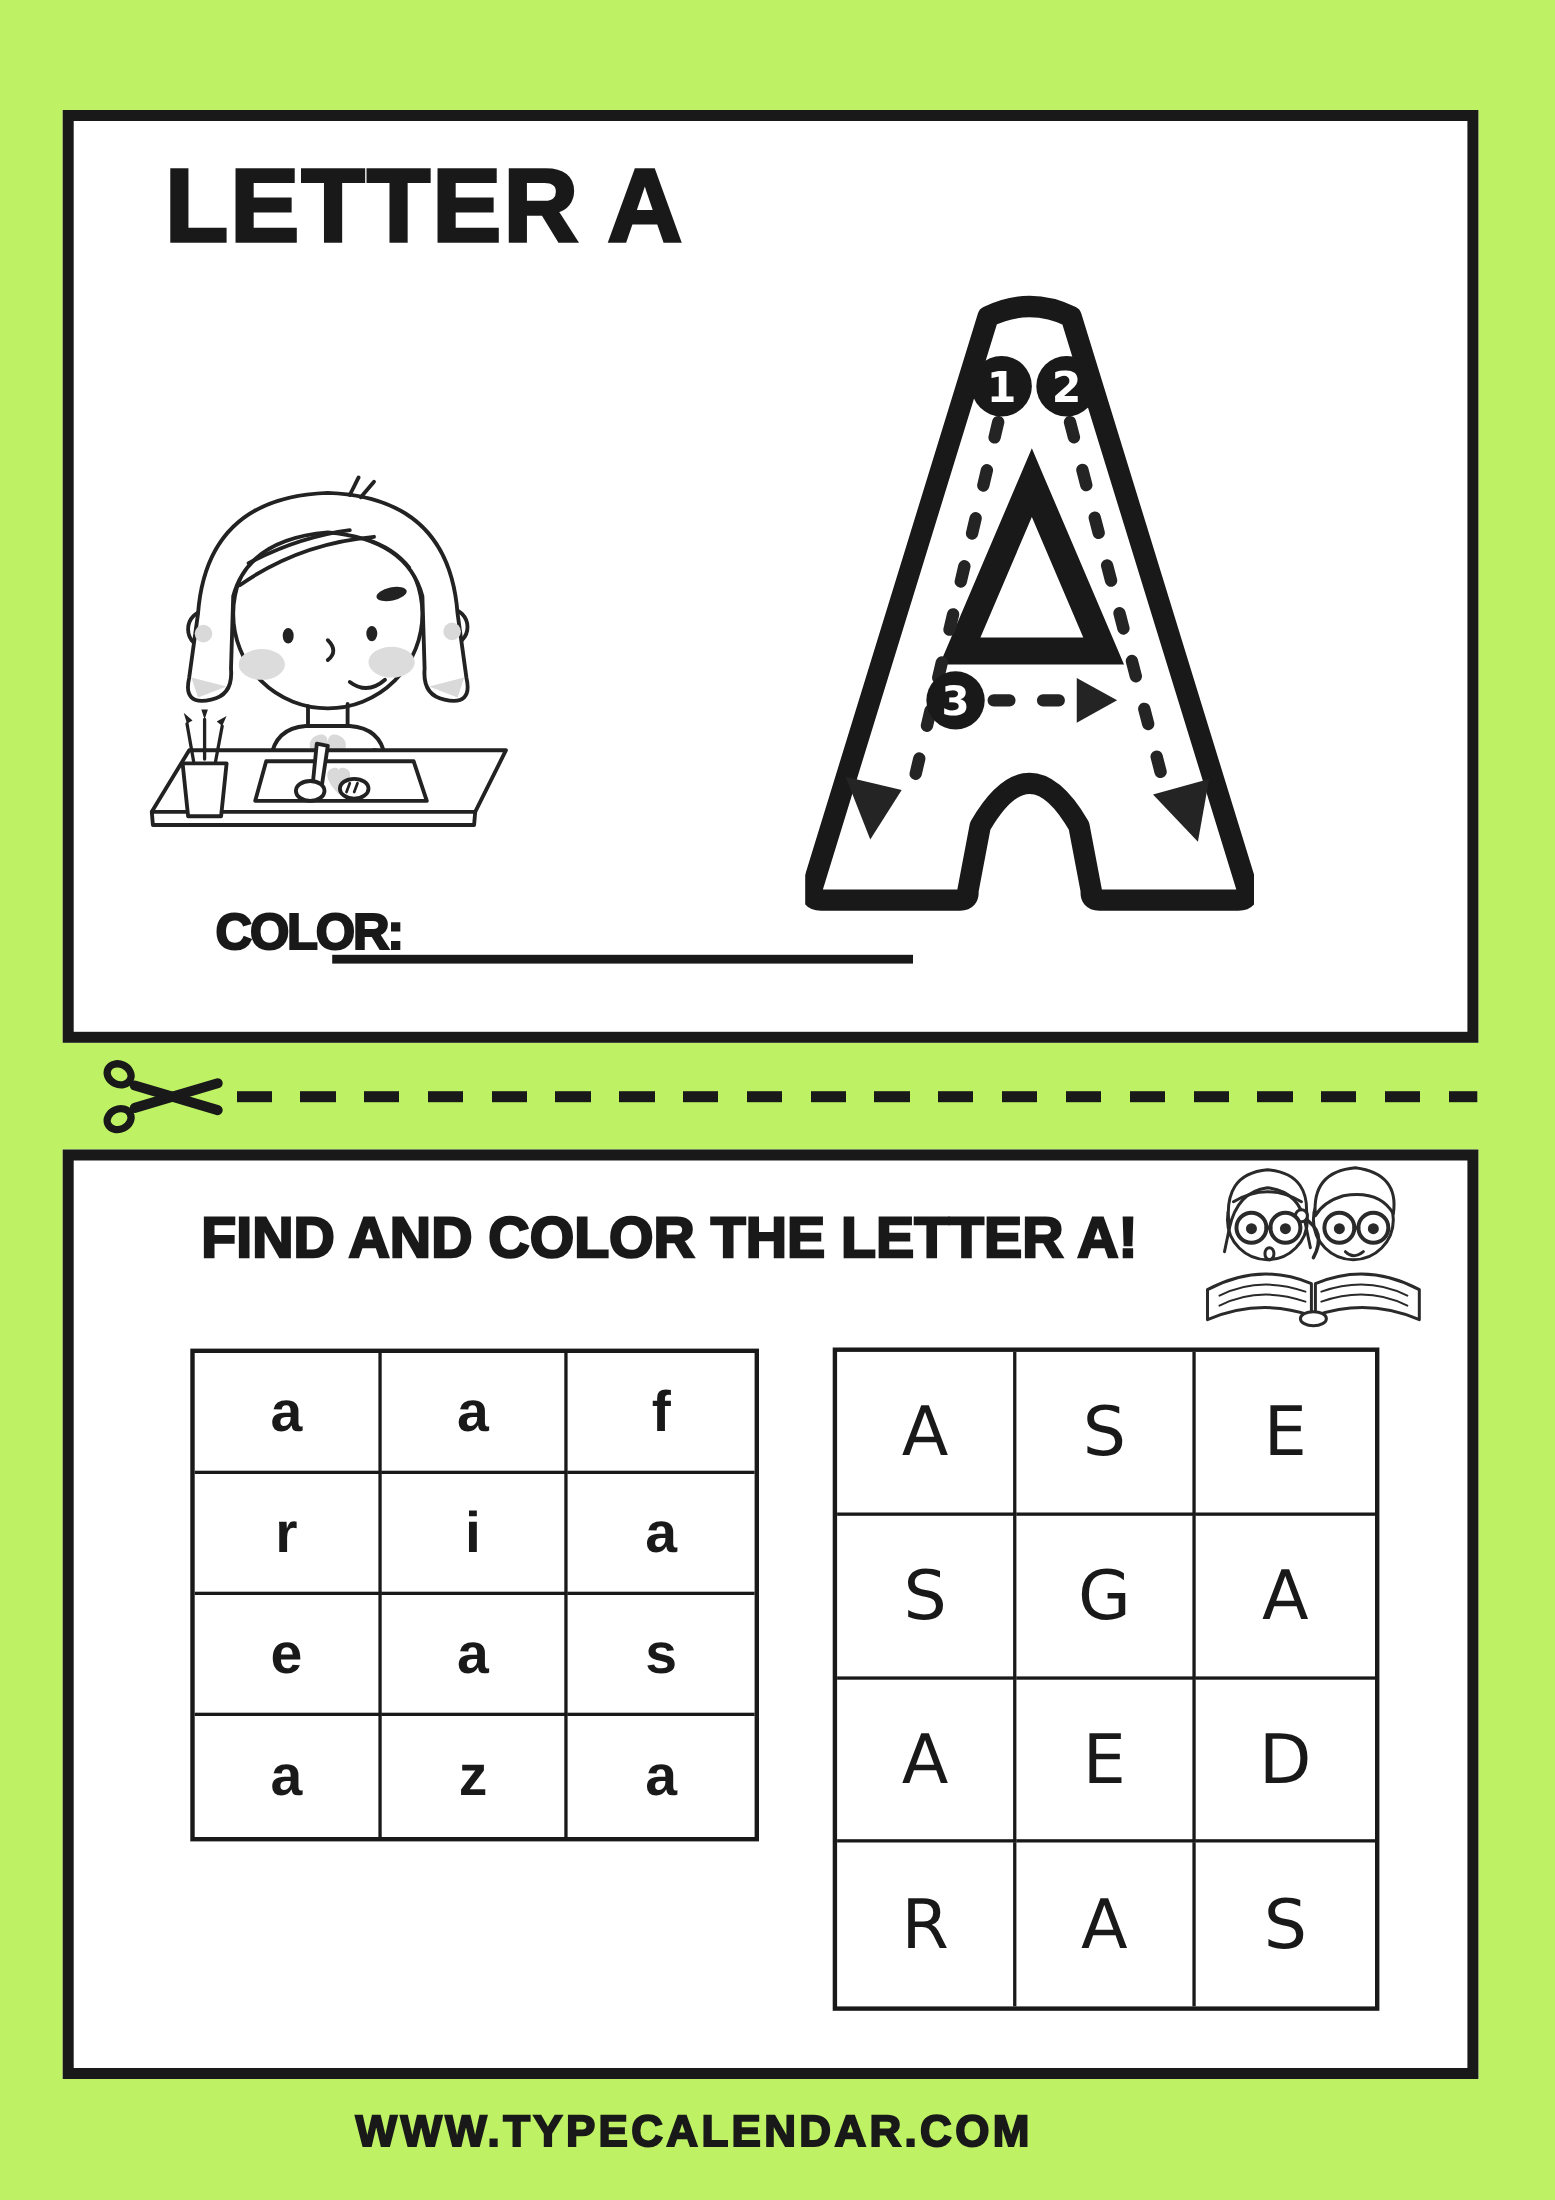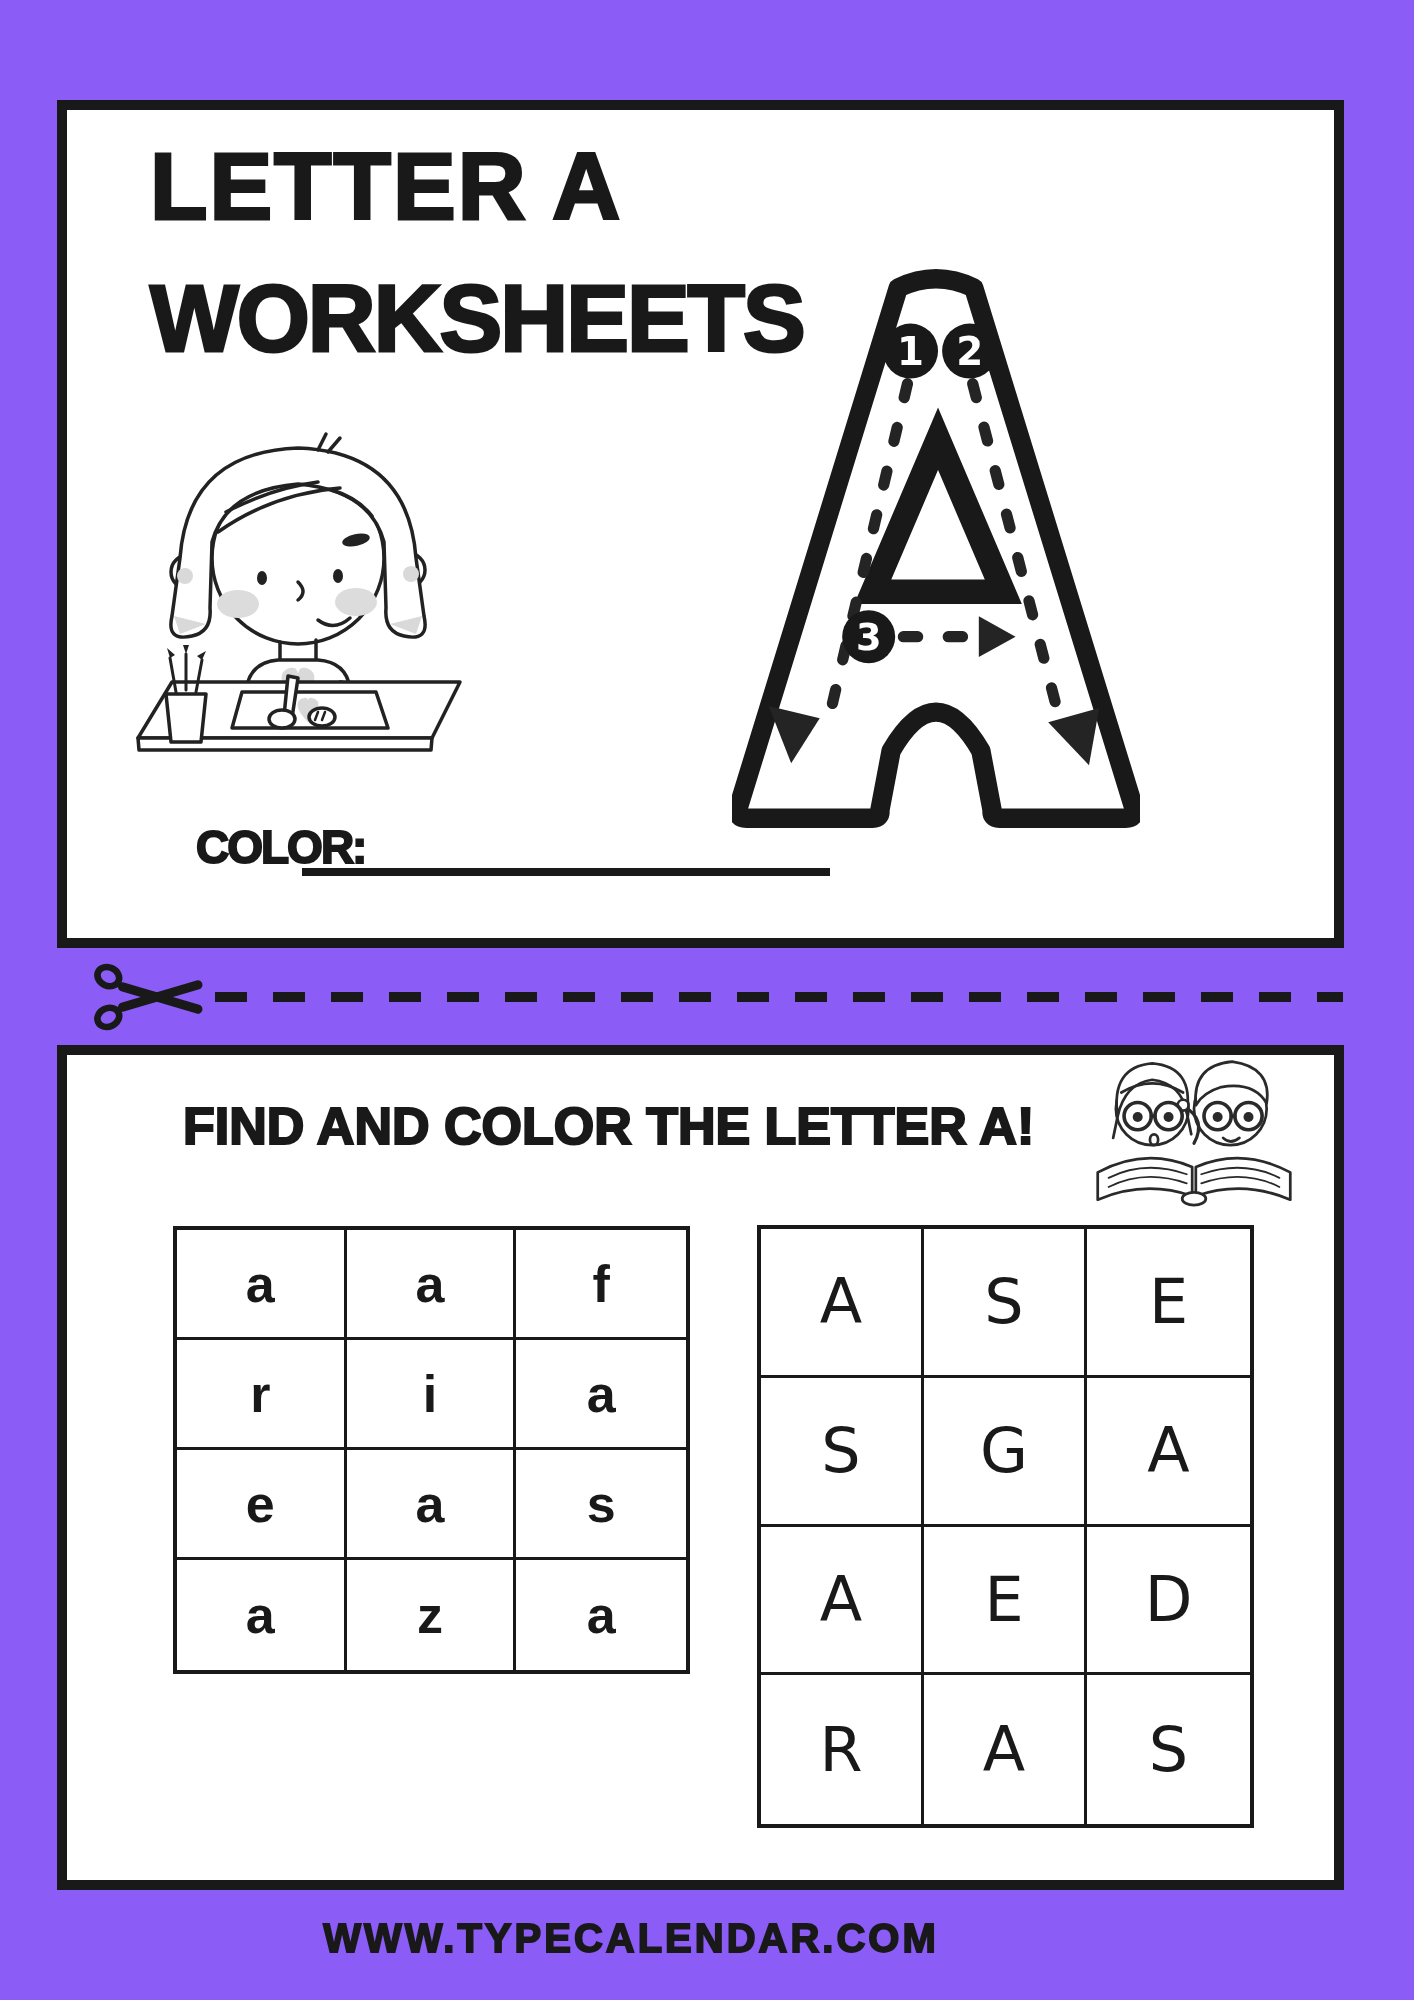--- a/index.html
+++ b/index.html
@@ -1,21 +1,21 @@
 <!DOCTYPE html>
 <html><head>
 <meta charset="utf-8">
 <style>
   :root{
     --ink:#191919;
     --shade:#d9d9d9;
   }
   html,body{margin:0;padding:0;background:#ffffff;}
   #page{
-    position:relative;width:1414px;height:2000px;background:#8b5cf6;overflow:hidden;
+    position:relative;width:1414px;height:2000px;background:#bef264;overflow:hidden;
     font-family:"Liberation Sans",sans-serif;color:var(--ink);
   }
   .abs{position:absolute;}
   .panel{
     position:absolute;left:57px;width:1287px;border:10px solid var(--ink);
     background:#fff;box-sizing:border-box;
   }
   #cover-panel{top:100px;height:848px;}
   #find-panel{top:1045px;height:845px;}
   .display{
@@ -54,21 +54,20 @@
   svg{display:block;}
 </style>
 </head>
 <body>
 
 <div id="page">
 
   <div id="cover-panel" class="panel"></div>
 
   <div class="abs display" id="title-line1">LETTER A</div>
-  <div class="abs display" id="title-line2">WORKSHEETS</div>
 
   <svg class="abs" style="left:122px;top:420px" width="345" height="335" viewBox="0 0 345 335">
     <g fill="#ffffff" stroke="#222222" stroke-width="3.5" stroke-linecap="round" stroke-linejoin="round">
       <circle cx="66" cy="152" r="17"></circle>
       <circle cx="286" cy="150" r="17"></circle>
       <circle cx="176" cy="138" r="86"></circle>
       <path d="M 176 28 Q 66 32 58 138 L 50 196 Q 44 222 70 216 Q 90 212 88 188 L 90 122 Q 104 70 176 64 Q 248 70 262 122 L 264 188 Q 262 212 282 216 Q 308 222 302 196 L 294 138 Q 286 32 176 28 Z"></path>
       <path fill="#d9d9d9" stroke="none" d="M 52 196 L 84 204 L 58 214 Z"></path>
       <path fill="#d9d9d9" stroke="none" d="M 300 196 L 268 204 L 294 214 Z"></path>
       <path fill="none" d="M 96 112 Q 150 74 218 68"></path>

